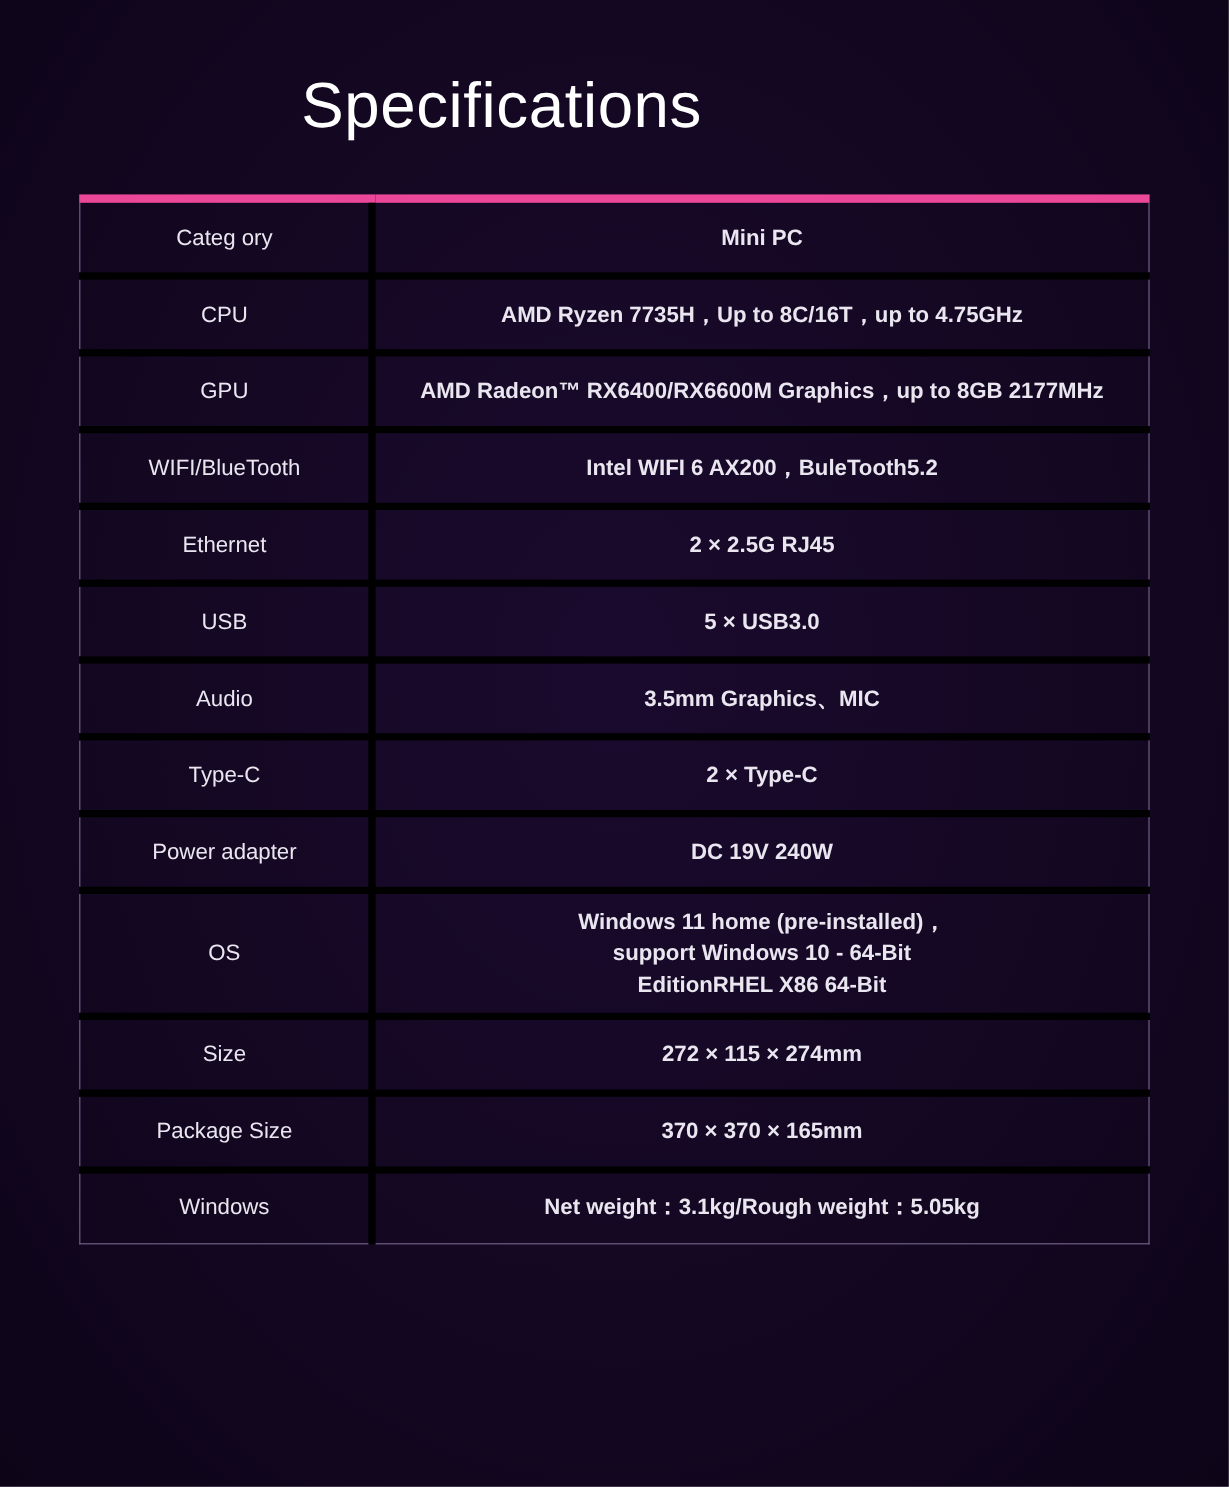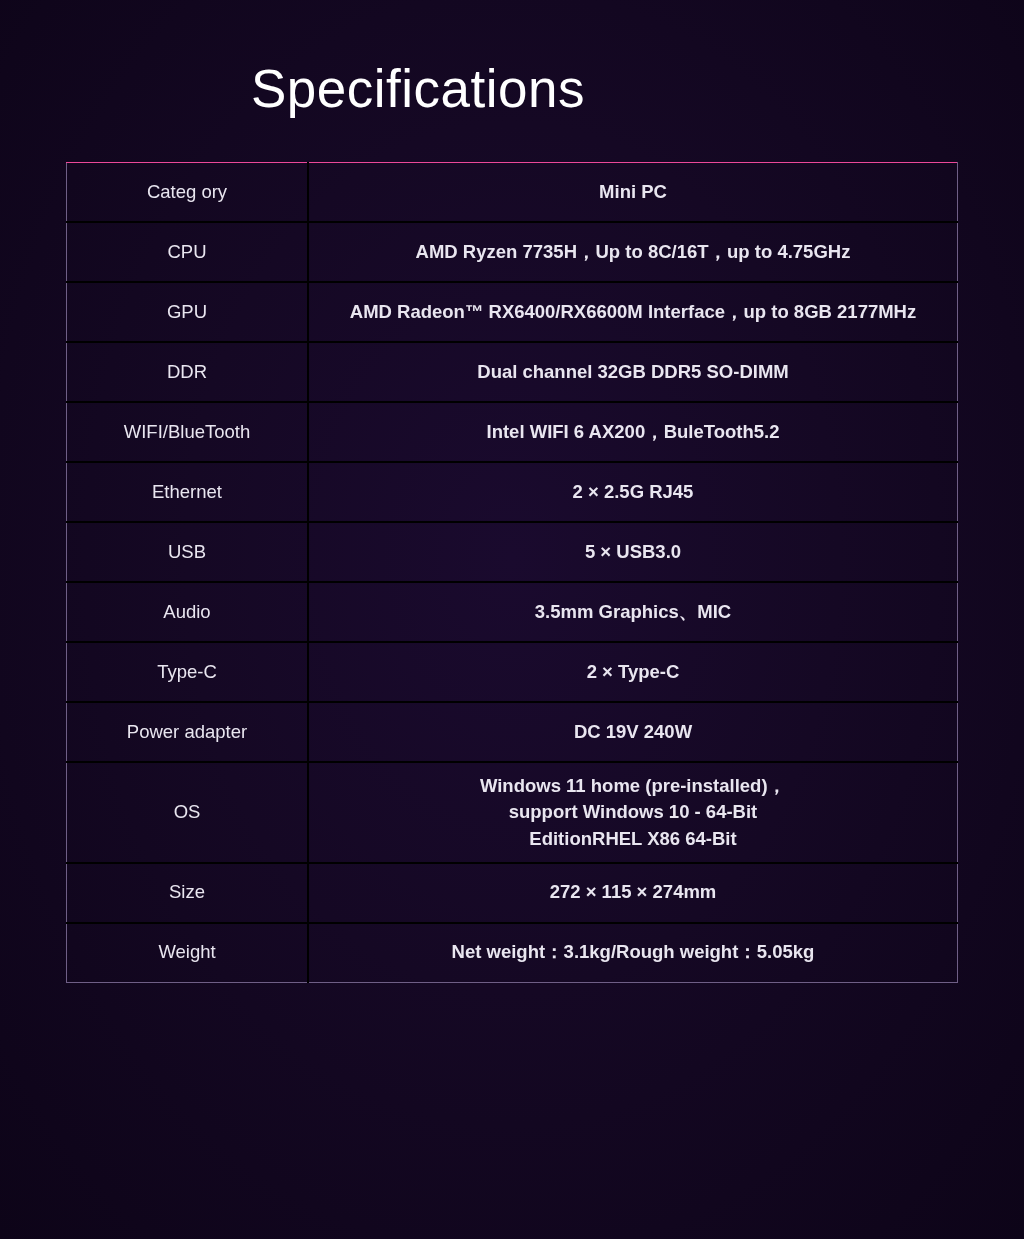--- a/index.html
+++ b/index.html
@@ -33,40 +33,40 @@
   .spec-table-wrap {
     margin: 47px 66px 0 66px;
   }
   table.spec-table {
     width: 892px;
     border-collapse: collapse;
     border: 1px solid #6f5f86;
     table-layout: fixed;
   }
   table.spec-table td {
-    border: 2px solid #000000;
+    border: 6px solid #000000;
     font-size: 18.5px;
     font-weight: 400;
     color: #e9e6f0;
     text-align: center;
     vertical-align: middle;
     padding: 0;
     height: 58px;
     line-height: 1.35;
   }
   table.spec-table td.label {
     width: 240px;
     border-left: 1px solid #6f5f86;
   }
   table.spec-table td.value {
     border-right: 1px solid #6f5f86;
     font-weight: bold;
   }
   table.spec-table tr:first-child td {
-    border-top: 1px solid #ec4899;
+    border-top: 7px solid #ec4899;
     margin-top: 20px;
   }
   table.spec-table tr:last-child td {
     border-bottom: 1px solid #6f5f86;
   }
   td.value .multiline {
     display: block;
     padding: 10px 0;
   }
   td.value .multiline span {
@@ -93,27 +93,23 @@
           <td class="value">Mini PC</td>
         </tr>
 
         <tr>
           <td class="label">CPU</td>
           <td class="value">AMD Ryzen 7735H，Up to 8C/16T，up to 4.75GHz</td>
         </tr>
 
         <tr>
           <td class="label">GPU</td>
-          <td class="value">AMD Radeon™ RX6400/RX6600M Interface，up to 8GB 2177MHz</td>
+          <td class="value">AMD Radeon™ RX6400/RX6600M Graphics，up to 8GB 2177MHz</td>
         </tr>
 
-        <tr>
-          <td class="label">DDR</td>
-          <td class="value">Dual channel 32GB DDR5 SO-DIMM</td>
-        </tr>
 
 
         <tr>
           <td class="label">WIFI/BlueTooth</td>
           <td class="value">Intel WIFI 6 AX200，BuleTooth5.2</td>
         </tr>
 
         <tr>
           <td class="label">Ethernet</td>
           <td class="value">2 × 2.5G RJ45</td>
@@ -149,23 +145,27 @@
               <span>EditionRHEL X86 64-Bit</span>
             </span>
           </td>
         </tr>
 
         <tr>
           <td class="label">Size</td>
           <td class="value">272 × 115 × 274mm</td>
         </tr>
 
+        <tr>
+          <td class="label">Package Size</td>
+          <td class="value">370 × 370 × 165mm</td>
+        </tr>
 
         <tr>
-          <td class="label">Weight</td>
+          <td class="label">Windows</td>
           <td class="value">Net weight：3.1kg/Rough weight：5.05kg</td>
         </tr>
 
       </tbody>
     </table>
   </div>
 
 </div>
 
 </body></html>

